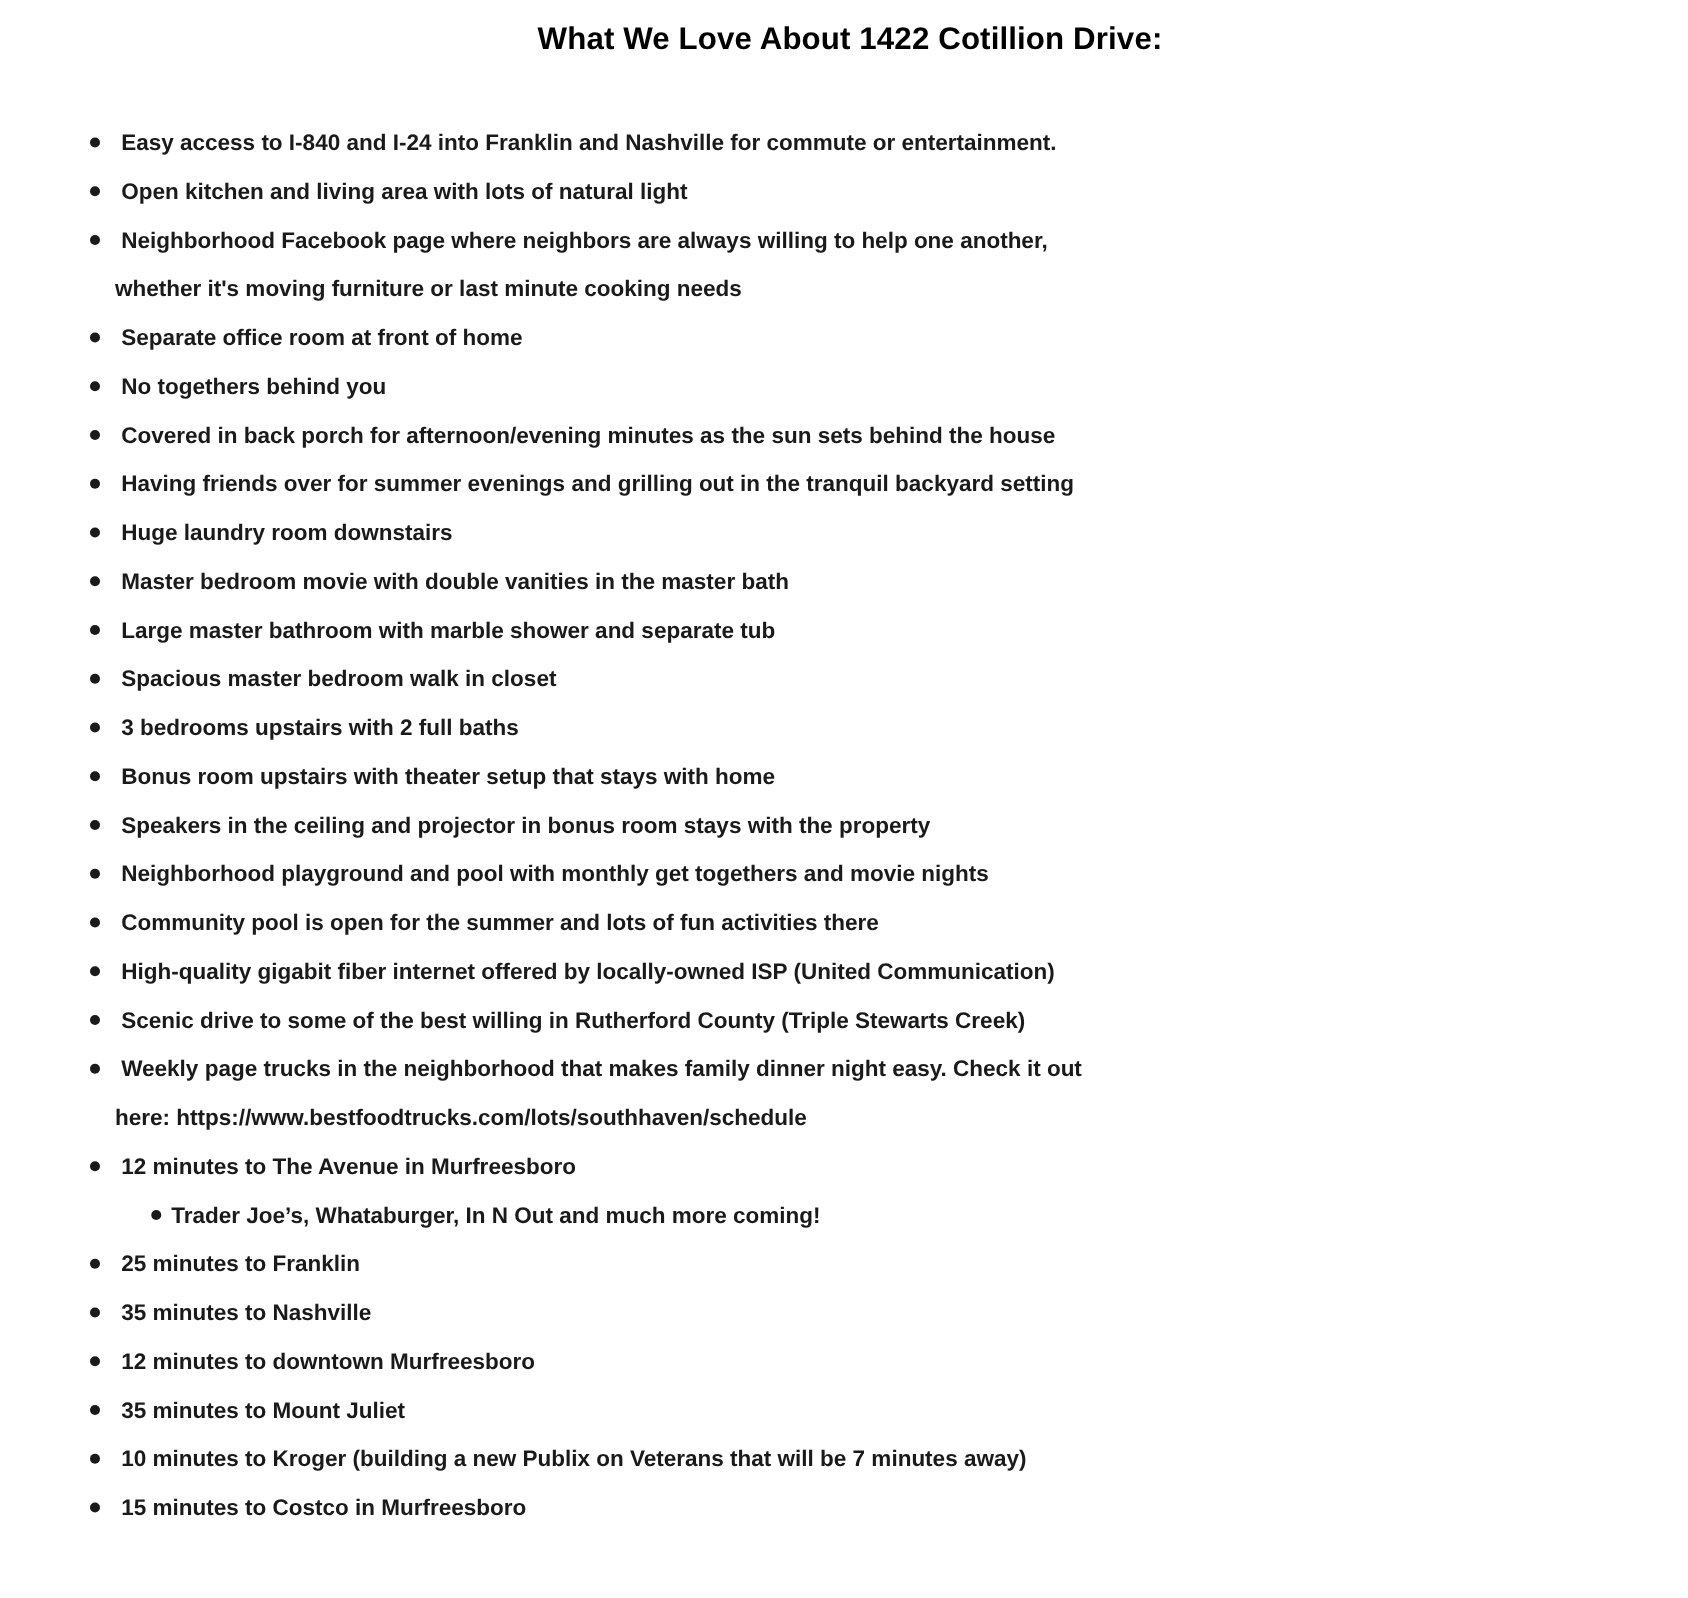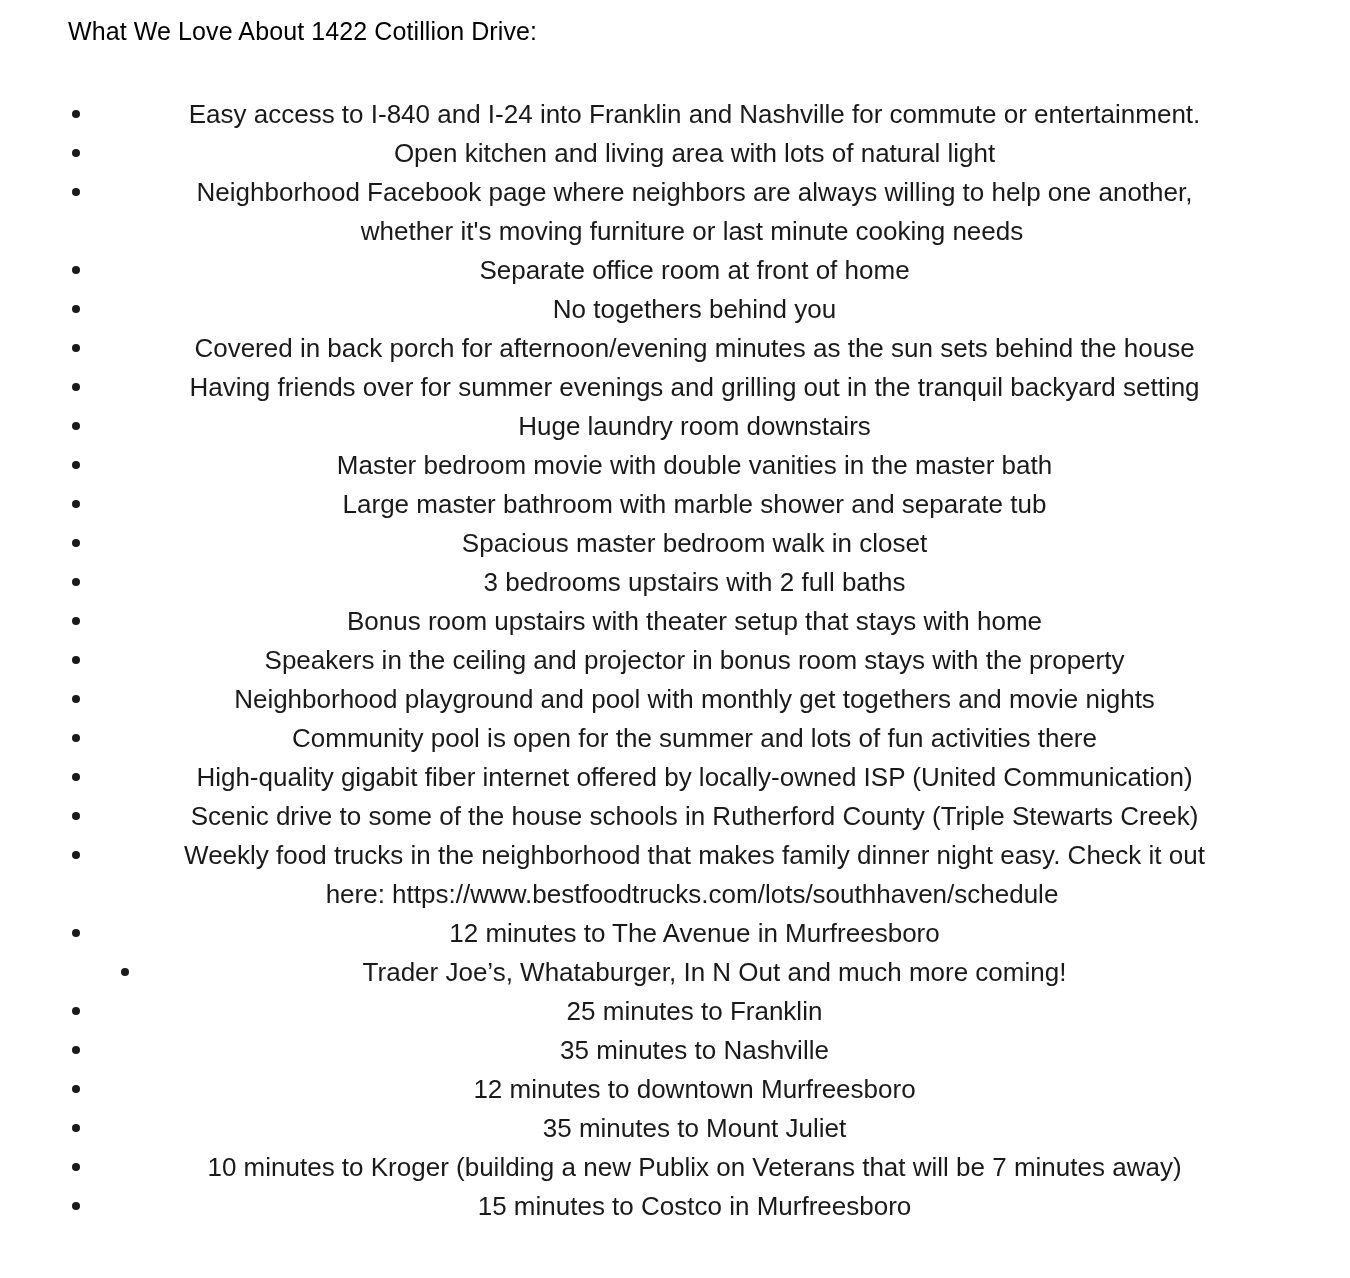--- a/index.html
+++ b/index.html
@@ -14,32 +14,32 @@
     font-family: "Liberation Sans", sans-serif;
     color: #1a1a1a;
   }
   .doc {
     padding: 16px 58px 0 68px;
   }
   .doc-title {
     margin: 0;
     font-size: 25px;
     line-height: 30px;
-    font-weight: 400;
+    font-weight: 700;
     color: #000000;
     letter-spacing: 0.1px;
+    text-align: center;
   }
   ul.features {
     list-style: none;
     margin: 49px 0 0 0;
     padding: 0;
-    font-size: 26px;
+    font-size: 18px;
     line-height: 39px;
-    font-weight: 400;
-    text-align: center;
+    font-weight: 700;
   }
   ul.features li {
     position: relative;
     padding-left: 29px;
   }
   .bullet {
     position: absolute;
     left: 4px;
     top: 15px;
     width: 8px;
@@ -156,26 +156,26 @@
       <span class="ln">Community pool is open for the summer and lots of fun activities there</span>
     </li>
 
     <li>
       <span class="bullet"></span>
       <span class="ln">High-quality gigabit fiber internet offered by locally-owned ISP (United Communication)</span>
     </li>
 
     <li>
       <span class="bullet"></span>
-      <span class="ln">Scenic drive to some of the house schools in Rutherford County (Triple Stewarts Creek)</span>
-    </li>
-
-    <li>
-      <span class="bullet"></span>
-      <span class="ln">Weekly food trucks in the neighborhood that makes family dinner night easy. Check it out</span>
+      <span class="ln">Scenic drive to some of the best willing in Rutherford County (Triple Stewarts Creek)</span>
+    </li>
+
+    <li>
+      <span class="bullet"></span>
+      <span class="ln">Weekly page trucks in the neighborhood that makes family dinner night easy. Check it out</span>
       <span class="ln cont">here: https://www.bestfoodtrucks.com/lots/southhaven/schedule</span>
     </li>
 
     <li>
       <span class="bullet"></span>
       <span class="ln">12 minutes to The Avenue in Murfreesboro</span>
       <ul class="sub">
         <li>
           <span class="bullet"></span>
           <span class="ln">Trader Joe’s, Whataburger, In N Out and much more coming!</span>

